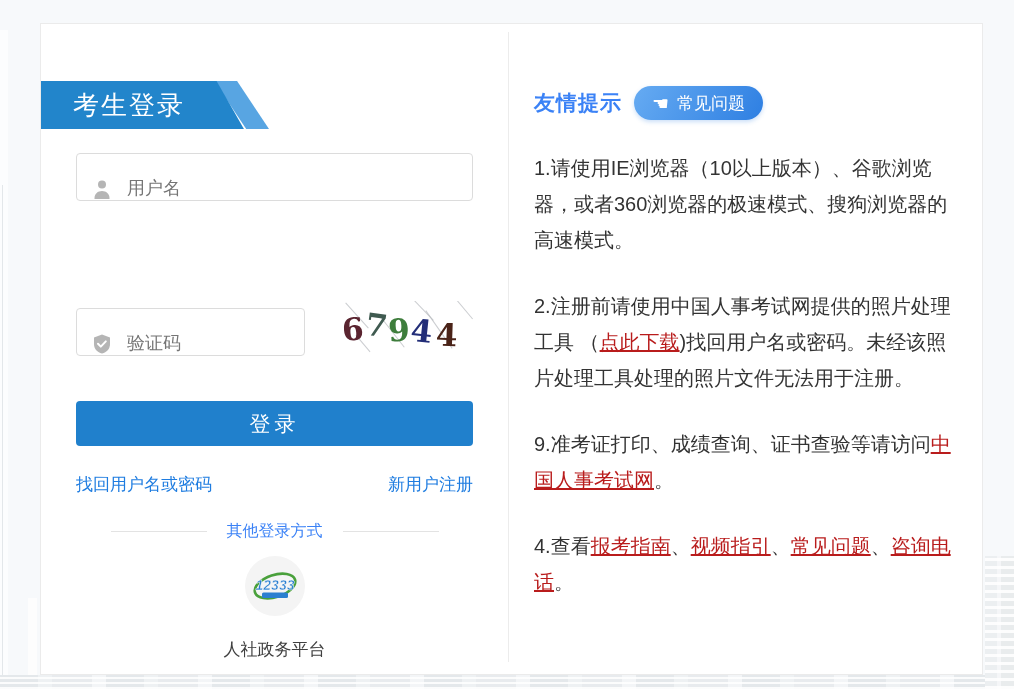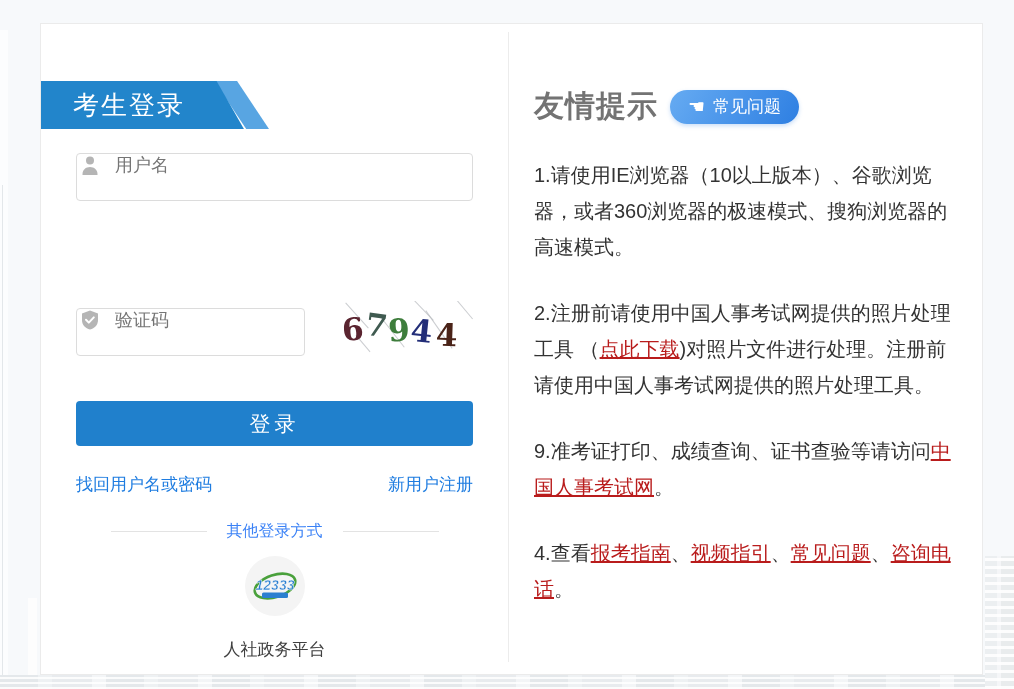--- a/index.html
+++ b/index.html
@@ -36,21 +36,21 @@
   .ribbon{position:absolute;left:0;top:57px;width:228px;height:48px;}
   .ribbon .light{position:absolute;inset:0;background:#58a5e2;
     clip-path:polygon(76% 0,86% 0,100% 100%,90% 100%);}
   .ribbon .dark{position:absolute;inset:0;background:#2285cb;
     clip-path:polygon(0 0,77% 0,89% 100%,0 100%);}
   .ribbon .title{position:absolute;left:32px;top:0;line-height:48px;
     font-size:26px;font-weight:normal;color:#ffffff;letter-spacing:2px;}
   .field{
     position:absolute;left:35px;width:397px;height:48px;box-sizing:border-box;
     border:1px solid #dcdcdc;border-radius:4px;background:#fff;
-    display:flex;align-items:flex-start;padding:0 2px;
+    display:flex;align-items:flex-end;padding:0 14px;
   }
   .field.username{top:129px;}
   .field.password{top:208px;}
   .field.captcha{top:284px;width:229px;}
   .field .ficon{width:22px;height:22px;margin-right:12px;flex:0 0 auto;display:flex;align-items:center;justify-content:center;}
   .field input{
     border:none;outline:none;flex:1;font-size:18px;color:#555;background:transparent;
     font-family:inherit;min-width:0;
   }
   .field input::placeholder{color:#757575;opacity:1;}
@@ -80,21 +80,21 @@
   .other-divider{position:absolute;left:35px;top:495px;width:397px;height:24px;
     display:flex;align-items:center;justify-content:center;}
   .other-divider .line{height:1px;background:#e3e3e3;width:96px;}
   .other-divider .txt{color:#3b82f6;font-size:16px;margin:0 20px;white-space:nowrap;}
   .alt-login{position:absolute;left:0;top:532px;width:467px;text-align:center;}
   .alt-login .logo{display:inline-block;width:60px;height:60px;cursor:pointer;}
   .alt-login .label{margin-top:18px;font-size:17px;color:#404040;}
   
   .tips-panel{position:absolute;left:493px;top:0;width:428px;height:100%;}
   .tips-header{display:flex;align-items:center;margin-top:62px;}
-  .tips-title{font-size:30px;font-weight:bold;color:#737373;letter-spacing:1px;}
+  .tips-title{font-size:21px;font-weight:bold;color:#3b82f6;letter-spacing:1px;}
   .faq-btn{
     margin-left:12px;height:34px;padding:0 18px;border:none;border-radius:17px;
     background:linear-gradient(120deg,#66abf2 0%,#2e7fe2 100%);
     color:#fff;font-size:17px;font-family:inherit;cursor:pointer;
     display:inline-flex;align-items:center;box-shadow:0 2px 4px rgba(46,127,226,.25);
   }
   .faq-btn .hand{font-size:19px;margin-right:8px;line-height:1;}
   .tip{margin-top:30px;font-size:20px;line-height:36px;color:#333;}
   .tip .tip-link{color:#b91c1c;text-decoration:underline;}
 </style>
@@ -180,17 +180,17 @@
   <div class="tips-panel">
     <div class="tips-header">
       <span class="tips-title">友情提示</span>
       <button class="faq-btn">
         <span class="hand">☚</span>
         <span>常见问题</span>
       </button>
     </div>
 
     <p class="tip"><span>1.请使用IE浏览器（10以上版本）、谷歌浏览器，或者360浏览器的极速模式、搜狗浏览器的高速模式。</span></p>
-    <p class="tip"><span>2.注册前请使用中国人事考试网提供的照片处理工具 （</span><a href="#" class="tip-link">点此下载</a><span>)对照片文件进行处理。注册前请使用中国人事考试网提供的照片处理工具。</span></p>
+    <p class="tip"><span>2.注册前请使用中国人事考试网提供的照片处理工具 （</span><a href="#" class="tip-link">点此下载</a><span>)找回用户名或密码。未经该照片处理工具处理的照片文件无法用于注册。</span></p>
     <p class="tip"><span>9.准考证打印、成绩查询、证书查验等请访问</span><a href="#" class="tip-link">中国人事考试网</a><span>。</span></p>
     <p class="tip"><span>4.查看</span><a href="#" class="tip-link">报考指南</a><span>、</span><a href="#" class="tip-link">视频指引</a><span>、</span><a href="#" class="tip-link">常见问题</a><span>、</span><a href="#" class="tip-link">咨询电话</a><span>。</span></p>
   </div>
 </div>
 
 </body></html>

